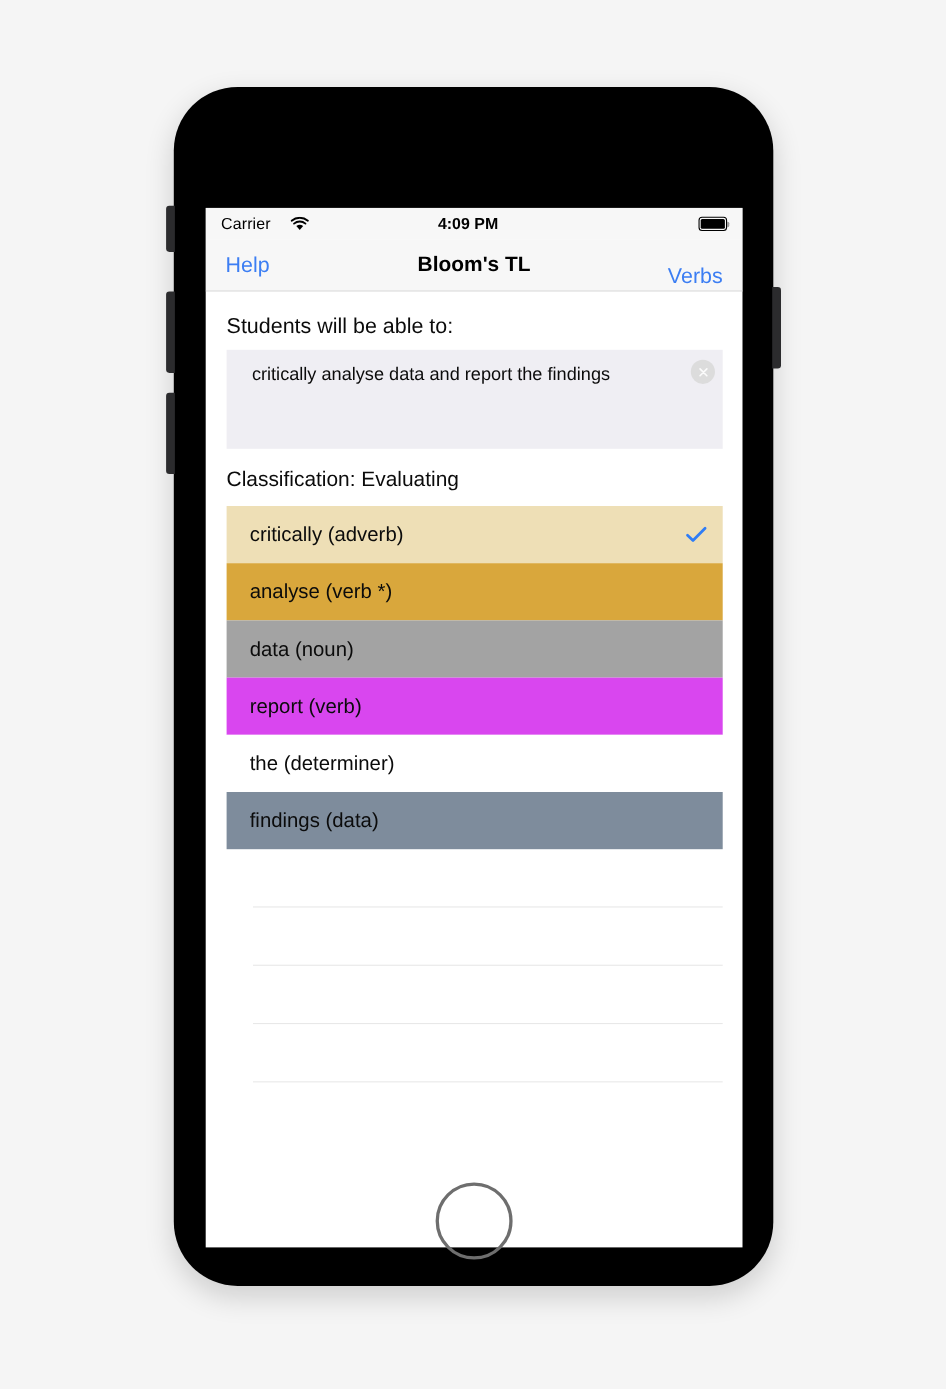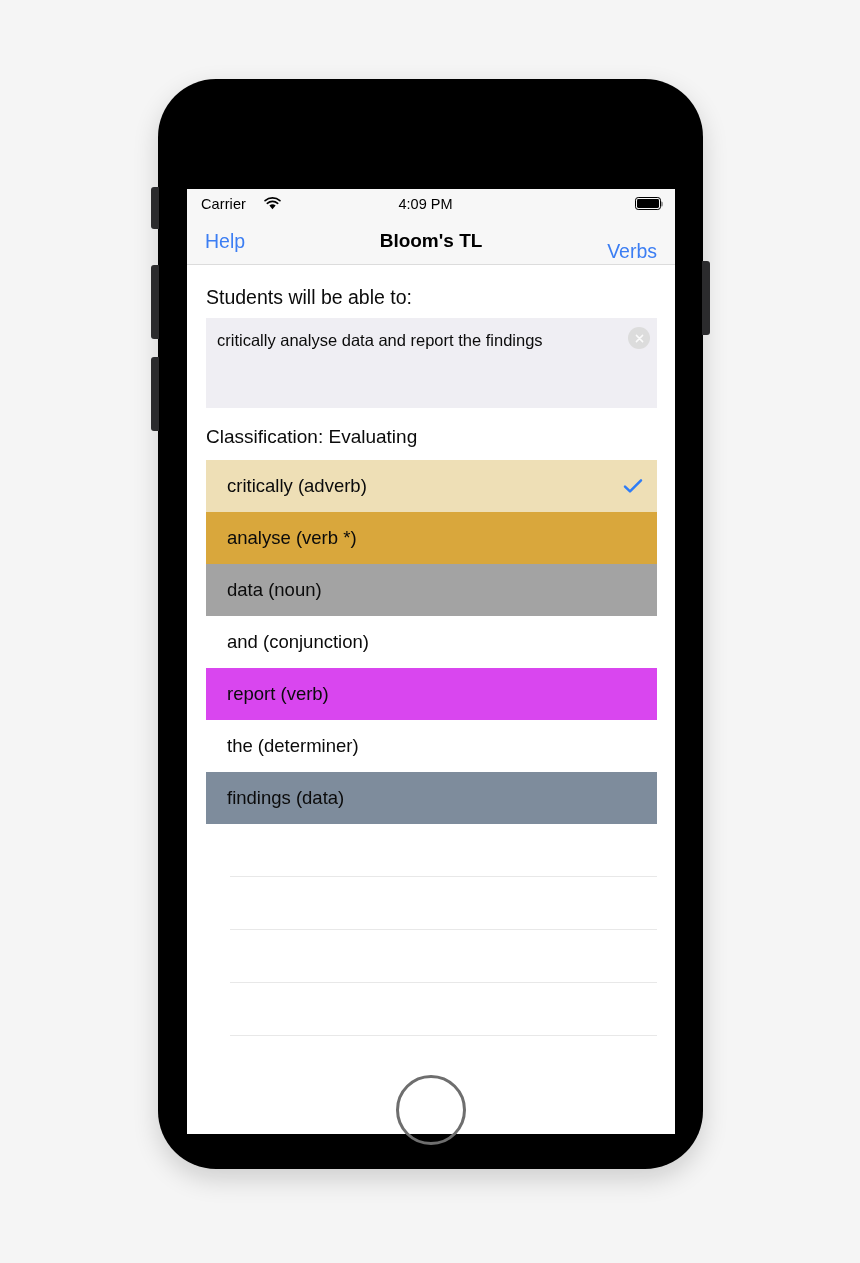--- a/index.html
+++ b/index.html
@@ -77,21 +77,21 @@
     display: flex;
     align-items: center;
     gap: 18px;
   }
   #carrier-label { letter-spacing: 0.1px; }
   #wifi-icon { display: block; }
   #status-time {
     position: absolute;
     left: 0; right: 11px;
     text-align: center;
-    font-weight: normal;
+    font-weight: bold;
     font-size: 14.5px;
     pointer-events: none;
   }
   #status-right {
     margin-left: auto;
     display: flex;
     align-items: center;
   }
   #battery-icon {
     position: relative;
@@ -158,21 +158,21 @@
   }
 
   #objective-input-wrap {
     position: relative;
     margin: 0 18px 0 19px;
   }
   #objective-input {
     background: #efeef3;
     height: 90px;
     box-sizing: border-box;
-    padding: 12px 40px 0 11px;
+    padding: 12px 40px 0 23px;
     font-size: 16.5px;
     color: #0b0b0b;
     line-height: 1.25;
     font-family: inherit;
     border: none;
     width: 100%;
     resize: none;
     outline: none;
     display: block;
     overflow: hidden;
@@ -280,23 +280,20 @@
             <svg class="check-icon" width="20" height="16" viewBox="0 0 20 16">
               <path d="M2 8.6 L7 13.4 L18 2.3" stroke="#2f7df6" stroke-width="2.5" fill="none" stroke-linecap="round" stroke-linejoin="round"></path>
             </svg>
           </li>
           <li class="token-row" style="background: rgb(217, 167, 60);">
             <span class="token-label">analyse (verb *)</span>
           </li>
           <li class="token-row" style="background: #a3a3a3;">
             <span class="token-label">data (noun)</span>
           </li>
-          <li class="token-row plain" style="background: rgb(255, 255, 255);">
-            <span class="token-label">and (conjunction)</span>
-          </li>
           <li class="token-row" style="background: #d946ef;">
             <span class="token-label">report (verb)</span>
           </li>
           <li class="token-row plain" style="background: rgb(255, 255, 255);">
             <span class="token-label">the (determiner)</span>
           </li>
           <li class="token-row" style="background: rgb(126, 140, 156);">
             <span class="token-label">findings (data)</span>
           </li>
         </ul>

